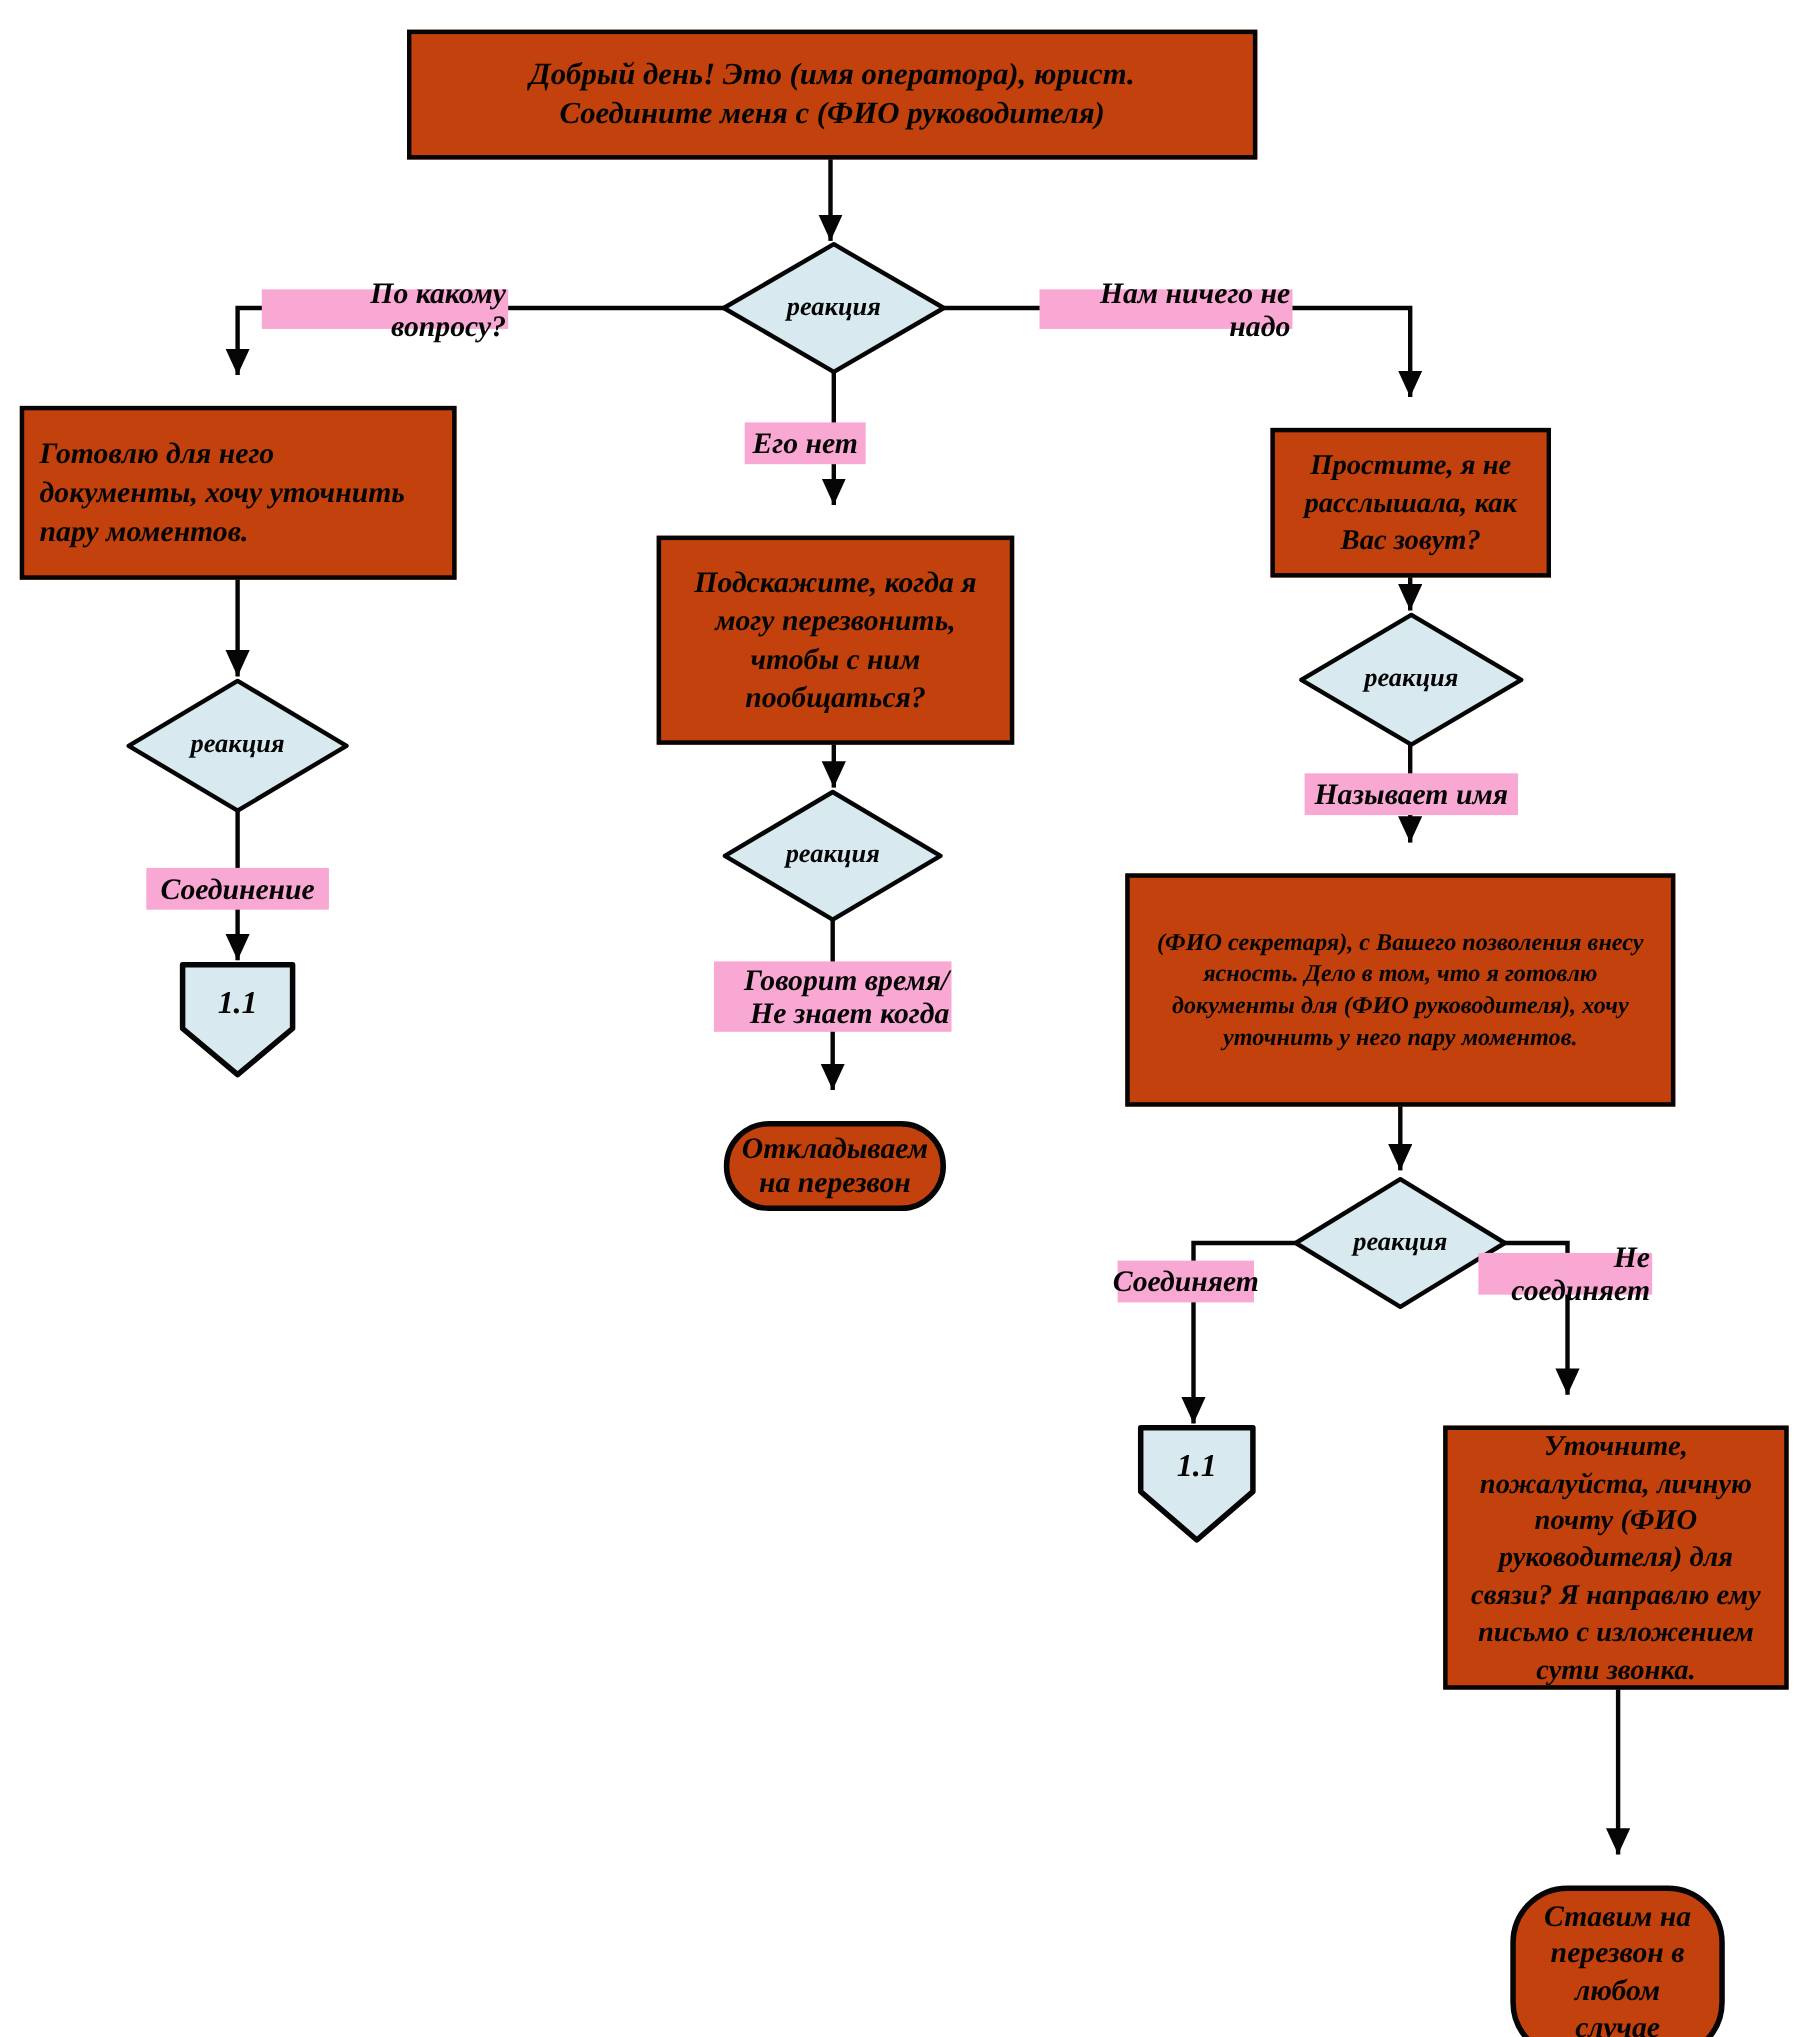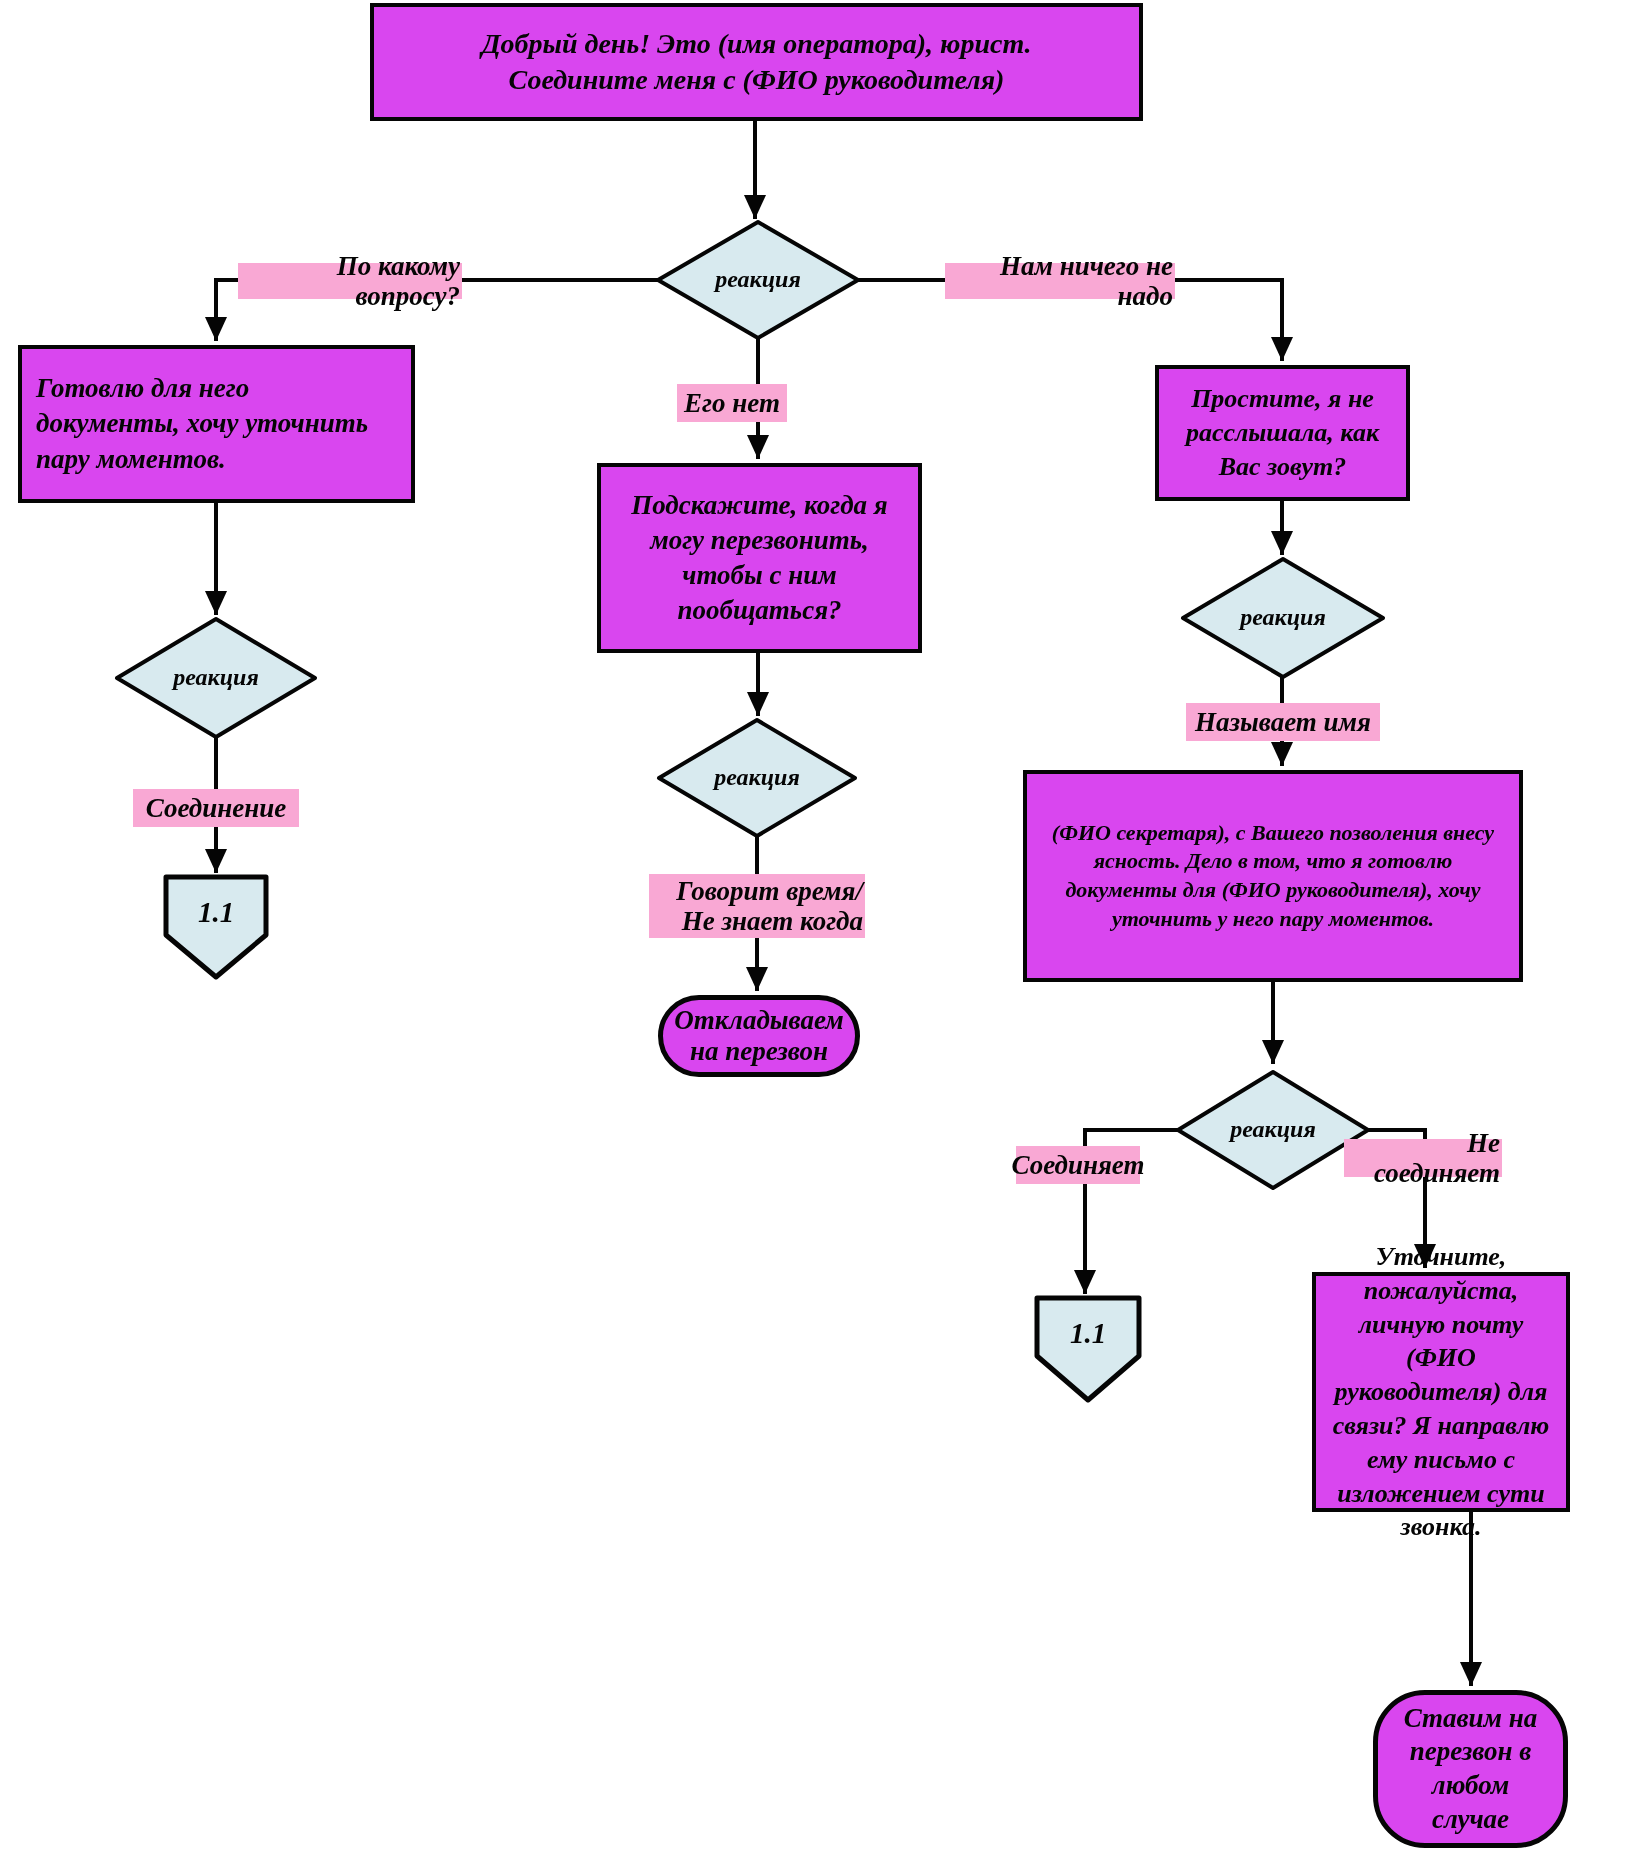--- a/index.html
+++ b/index.html
@@ -6,23 +6,23 @@
   .canvas{
     position:relative;width:1650px;height:1852px;background:#ffffff;
     font-family:"Liberation Serif","DejaVu Serif",serif;
     font-weight:bold;font-style:italic;color:#050505;overflow:hidden;
   }
   svg.wires{position:absolute;left:0;top:0;width:1650px;height:1852px;}
   .edge{stroke:#050505;stroke-width:4;fill:none;}
   .shape{fill:#d8eaef;stroke:#050505;stroke-width:4;stroke-linejoin:round;}
   .shape.thick{stroke-width:5;}
   .node{
-    position:absolute;box-sizing:border-box;background:#d946ef;border:4px solid #050505;
+    position:absolute;box-sizing:border-box;background:#c2410c;border:4px solid #050505;
     display:flex;align-items:center;justify-content:center;text-align:center;
-    font-size:26px;line-height:1.3;padding:0 12px;
+    font-size:26px;line-height:1.3;padding:0 12px;margin-top:24px;
   }
   .terminal{border-radius:42px;border-width:5px;}
   .overlay{
     position:absolute;display:flex;align-items:center;justify-content:center;
     text-align:center;font-size:24px;line-height:1.15;pointer-events:none;
   }
   .edge-label{
     position:absolute;background:#f9a8d4;display:flex;align-items:center;justify-content:center;
     text-align:right;font-size:27px;line-height:1.12;padding:1px 2px;box-sizing:border-box;
   }
@@ -68,21 +68,21 @@
   <div class="node" style="left:370px;top:3px;width:773px;height:118px;font-size:28px;padding:0 58px;">Добрый день! Это (имя оператора), юрист. Соедините меня с (ФИО руководителя)</div>
 
   <div class="node" style="left:597px;top:463px;width:325px;height:190px;font-size:27px;">Подскажите, когда я могу перезвонить, чтобы с ним пообщаться?</div>
 
   <div class="node left-align" style="left:18px;top:345px;width:397px;height:158px;font-size:27px;padding:0 14px;">Готовлю для него документы, хочу уточнить пару моментов.</div>
 
   <div class="node" style="left:1155px;top:365px;width:255px;height:136px;font-size:26px;padding:0 8px;">Простите, я не расслышала, как Вас зовут?</div>
 
   <div class="node" style="left:1023px;top:770px;width:500px;height:212px;font-size:22px;padding:0 18px;">(ФИО секретаря), с Вашего позволения внесу ясность. Дело в том, что я готовлю документы для (ФИО руководителя), хочу уточнить у него пару моментов.</div>
 
-  <div class="node" style="left:1312px;top:1272px;width:258px;height:240px;font-size:26px;padding:0 16px;">Уточните, пожалуйста, личную почту (ФИО руководителя) для связи? Я направлю ему письмо с изложением сути звонка.</div>
+  <div class="node" style="left:1312px;top:1272px;width:314px;height:240px;font-size:26px;padding:0 16px;">Уточните, пожалуйста, личную почту (ФИО руководителя) для связи? Я направлю ему письмо с изложением сути звонка.</div>
 
   <div class="node terminal" style="left:658px;top:995px;width:202px;height:82px;font-size:27px;line-height:1.15;">Откладываем на перезвон</div>
 
   <div class="node terminal" style="left:1373px;top:1690px;width:195px;height:158px;border-radius:52px;font-size:27px;line-height:1.25;">Ставим на перезвон в любом случае</div>
 
   <div class="overlay" style="left:658px;top:224px;width:200px;height:112px;">реакция</div>
   <div class="overlay" style="left:117px;top:621px;width:198px;height:114px;">реакция</div>
   <div class="overlay" style="left:659px;top:722px;width:196px;height:112px;">реакция</div>
   <div class="overlay" style="left:1183px;top:561px;width:200px;height:114px;">реакция</div>
   <div class="overlay" style="left:1178px;top:1074px;width:190px;height:112px;">реакция</div>

